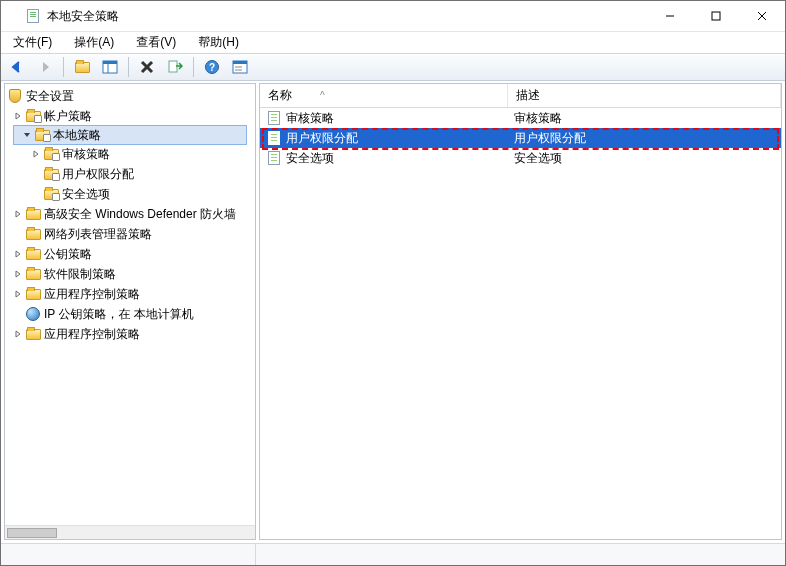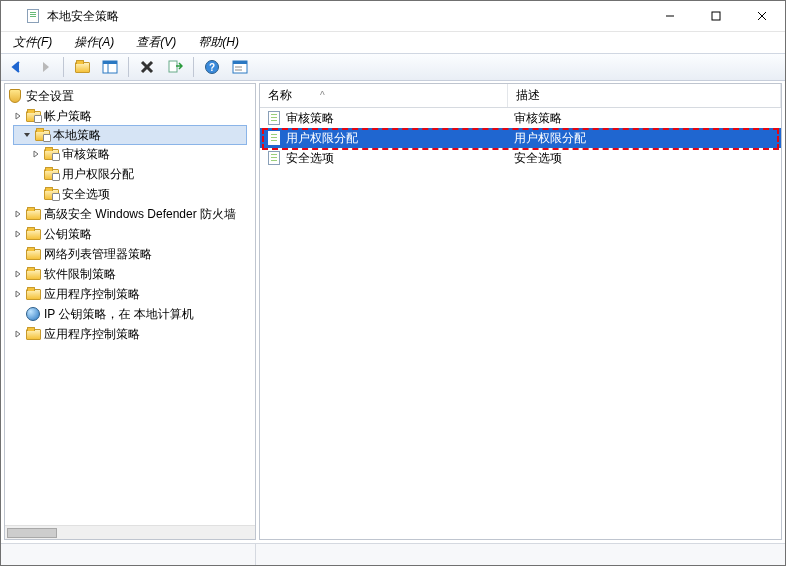--- a/index.html
+++ b/index.html
@@ -3,21 +3,21 @@
 <meta charset="utf-8">
 <style>
   * { box-sizing: border-box; }
   html, body { margin:0; padding:0; font-family: "Microsoft YaHei", "Segoe UI", sans-serif; font-size:12px; color:#000; background:#fff; }
   .window { width:786px; height:566px; border:1px solid #707070; display:flex; flex-direction:column; background:#fff; }
   .titlebar { height:30px; display:flex; align-items:center; padding-left:24px; background:#fff; }
   .titlebar .title { margin-left:6px; }
   .winbtns { margin-left:auto; display:flex; height:100%; }
   .winbtn { width:46px; display:flex; align-items:center; justify-content:center; }
   .menubar { height:22px; display:flex; align-items:center; padding-left:8px; gap:14px; border-top:1px solid #e5e5e5; }
-  .menuitem { padding:2px 4px;font-style:italic; }
+  .menuitem { padding:2px 4px; }
   .toolbar { height:28px; display:flex; align-items:center; padding:0 4px; gap:4px;
     background: linear-gradient(#fbfdff,#e9eef5); border-top:1px solid #d0d7e2; border-bottom:1px solid #c7cedb; }
   .tsep { width:1px; height:20px; background:#c0c7d4; margin:0 2px; }
   .tbtn { width:24px; height:24px; display:flex; align-items:center; justify-content:center; border-radius:2px; }
   .body { flex:1; display:flex; min-height:0; }
   .treepane { width:252px; border:1px solid #bfc5cf; margin:2px 0 3px 3px; display:flex; flex-direction:column; }
   .treescroll { flex:1; overflow:hidden; padding:2px 0; }
   .treeH { height:14px; border-top:1px solid #e0e0e0; background:#f0f0f0; display:flex; align-items:center; }
   .treeH .thumb { width:50px; height:10px; background:#cdcdcd; border:1px solid #a8a8a8; margin-left:2px; }
   .listpane { flex:1; border:1px solid #bfc5cf; margin:2px 3px 3px 3px; display:flex; flex-direction:column; min-width:0; }
@@ -234,38 +234,38 @@
                       </svg>
                     </span>
                 <span class="ic">
                       <span class="folder"></span>
                     </span>
                 <span class="label">高级安全 Windows Defender 防火墙</span>
               </div>
                 </li>
               <li>
                   <div class="node" style="padding-left:6px">
+                <span class="spacer"></span>
+                <span class="ic">
+                      <span class="folder"></span>
+                    </span>
+                <span class="label">网络列表管理器策略</span>
+              </div>
+                </li>
+              <li>
+                  <div class="node" style="padding-left:6px">
                 <span class="twisty">
                       <svg width="8" height="8">
                         <path d="M2 1 L6 4 L2 7 Z" fill="none" stroke="#6b6b6b"></path>
                       </svg>
                     </span>
                 <span class="ic">
                       <span class="folder"></span>
                     </span>
                 <span class="label">公钥策略</span>
-              </div>
-                </li>
-              <li>
-                  <div class="node" style="padding-left:6px">
-                <span class="spacer"></span>
-                <span class="ic">
-                      <span class="folder"></span>
-                    </span>
-                <span class="label">网络列表管理器策略</span>
               </div>
                 </li>
               <li>
                   <div class="node" style="padding-left:6px">
                 <span class="twisty">
                       <svg width="8" height="8">
                         <path d="M2 1 L6 4 L2 7 Z" fill="none" stroke="#6b6b6b"></path>
                       </svg>
                     </span>
                 <span class="ic">

